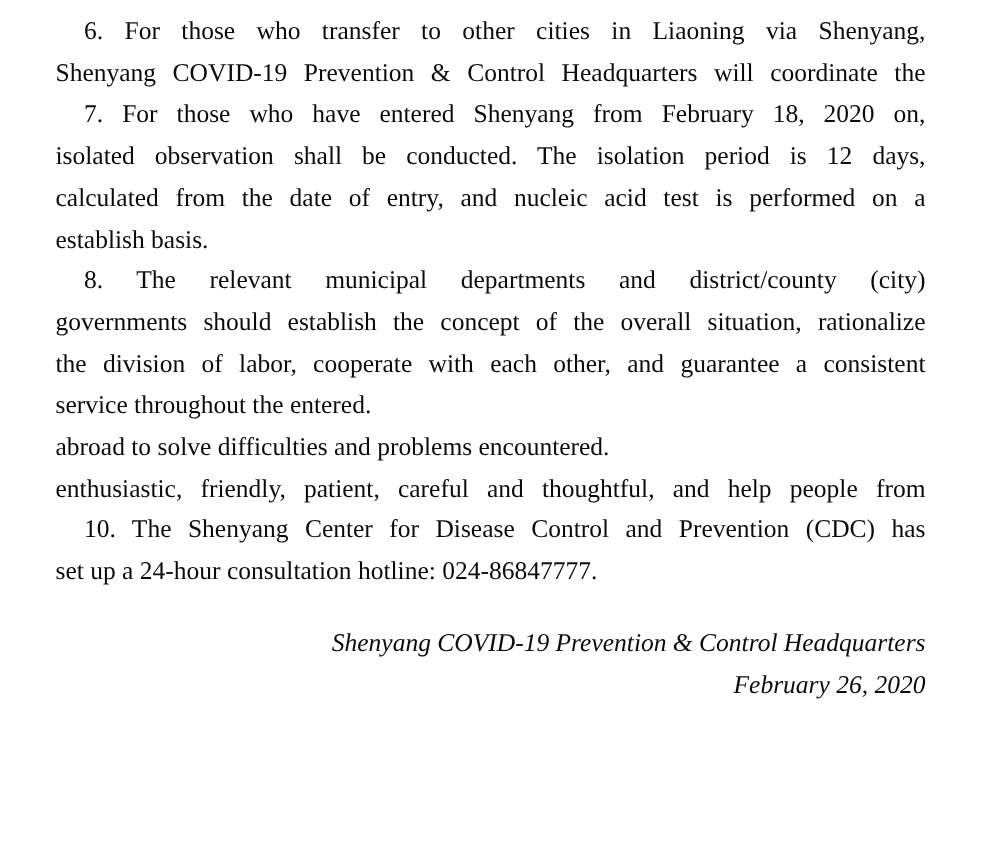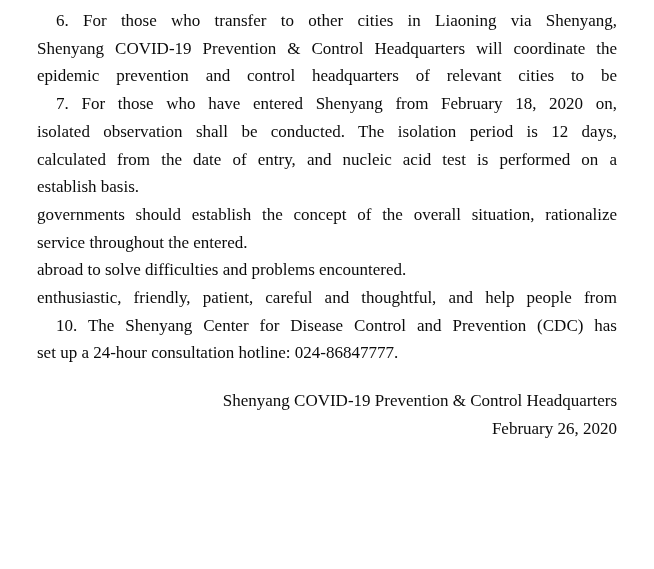--- a/index.html
+++ b/index.html
@@ -36,42 +36,44 @@
   }
   
   .indent {
     text-indent: 19px;
   }
   .sig-block {
     margin-top: 20px;
   }
   .sig {
     text-align: right;
+    font-style: italic;
   }
 </style>
 </head>
 <body>
 
 <div class="page">
 
   <div>
     <div class="line justify indent">6. For those who transfer to other cities in Liaoning via Shenyang,</div>
     <div class="line justify">Shenyang COVID-19 Prevention &amp; Control Headquarters will coordinate the</div>
-    <div class="line justify">epidemic prevention and control headquarters of relevant cities to be</div>
   </div>
 
   <div>
     <div class="line justify indent">7. For those who have entered Shenyang from February 18, 2020 on,</div>
     <div class="line justify">isolated observation shall be conducted. The isolation period is 12 days,</div>
     <div class="line justify">calculated from the date of entry, and nucleic acid test is performed on a</div>
     <div class="line">establish basis.</div>
   </div>
 
   <div>
+    <div class="line justify indent">8. The relevant municipal departments and district/county (city)</div>
     <div class="line justify">governments should establish the concept of the overall situation, rationalize</div>
+    <div class="line justify">the division of labor, cooperate with each other, and guarantee a consistent</div>
     <div class="line">service throughout the entered.</div>
   </div>
 
   <div>
     <div class="line">abroad to solve difficulties and problems encountered.</div>
     <div class="line justify">enthusiastic, friendly, patient, careful and thoughtful, and help people from</div>
   </div>
 
   <div>
     <div class="line justify indent">10. The Shenyang Center for Disease Control and Prevention (CDC) has</div>

